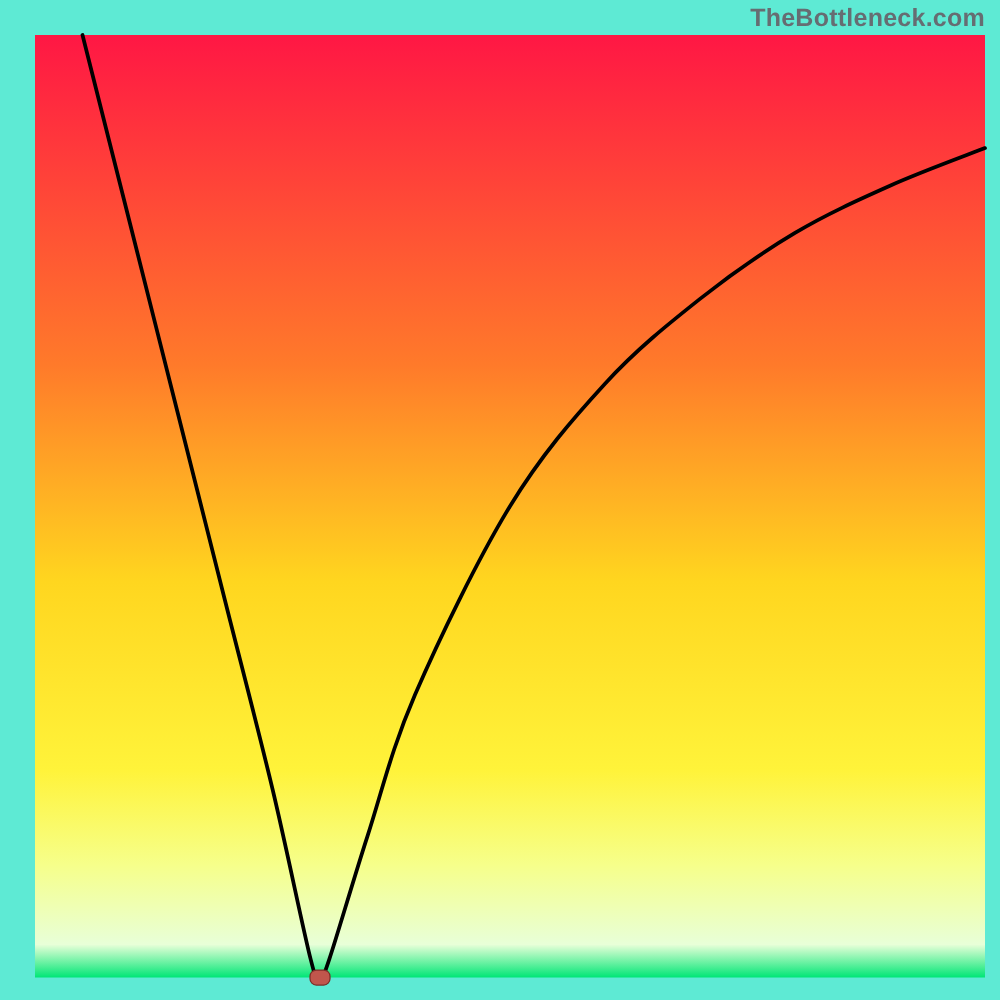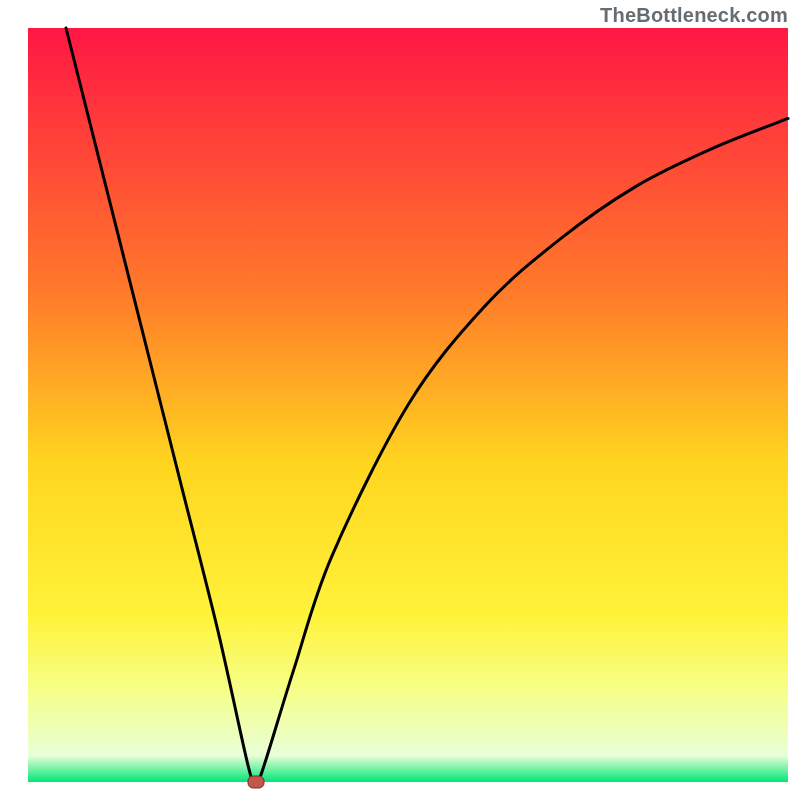--- a/index.html
+++ b/index.html
@@ -8,21 +8,21 @@
     width: 800px;
     height: 800px;
     background: #000;
     overflow: hidden;
     font-family: Arial, Helvetica, sans-serif;
   }
   .frame {
     width: 800px;
     height: 800px;
     position: relative;
-    background: #ffffff;
+    background: #5eead4;
   }
   svg {
     display: block;
   }
   .watermark {
     position: absolute;
     top: 4px;
     right: 12px;
     font-size: 20px;
     font-weight: 600;

